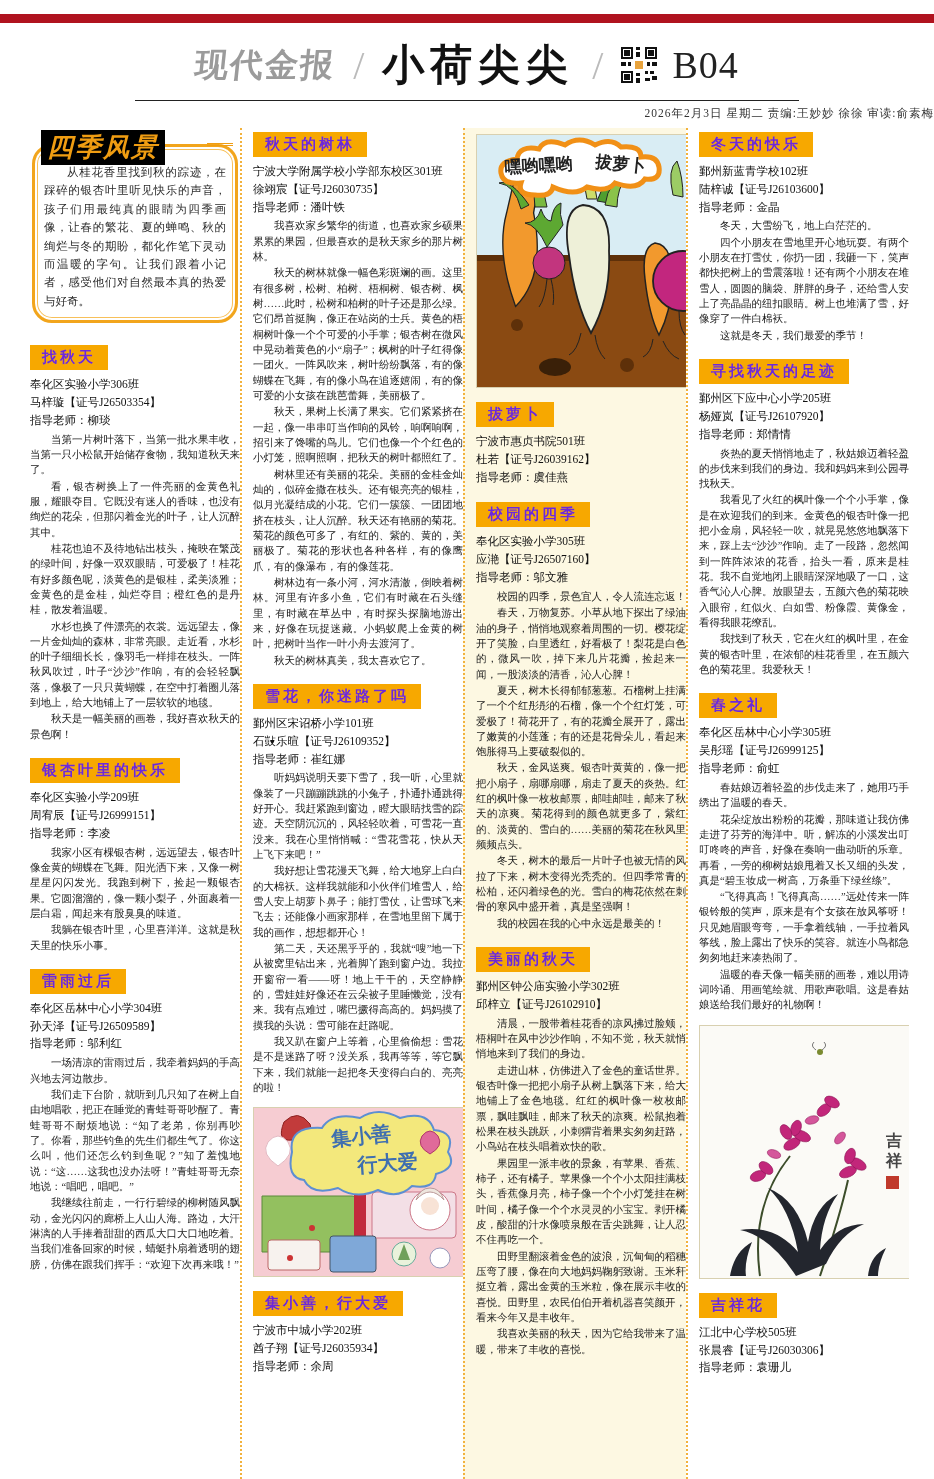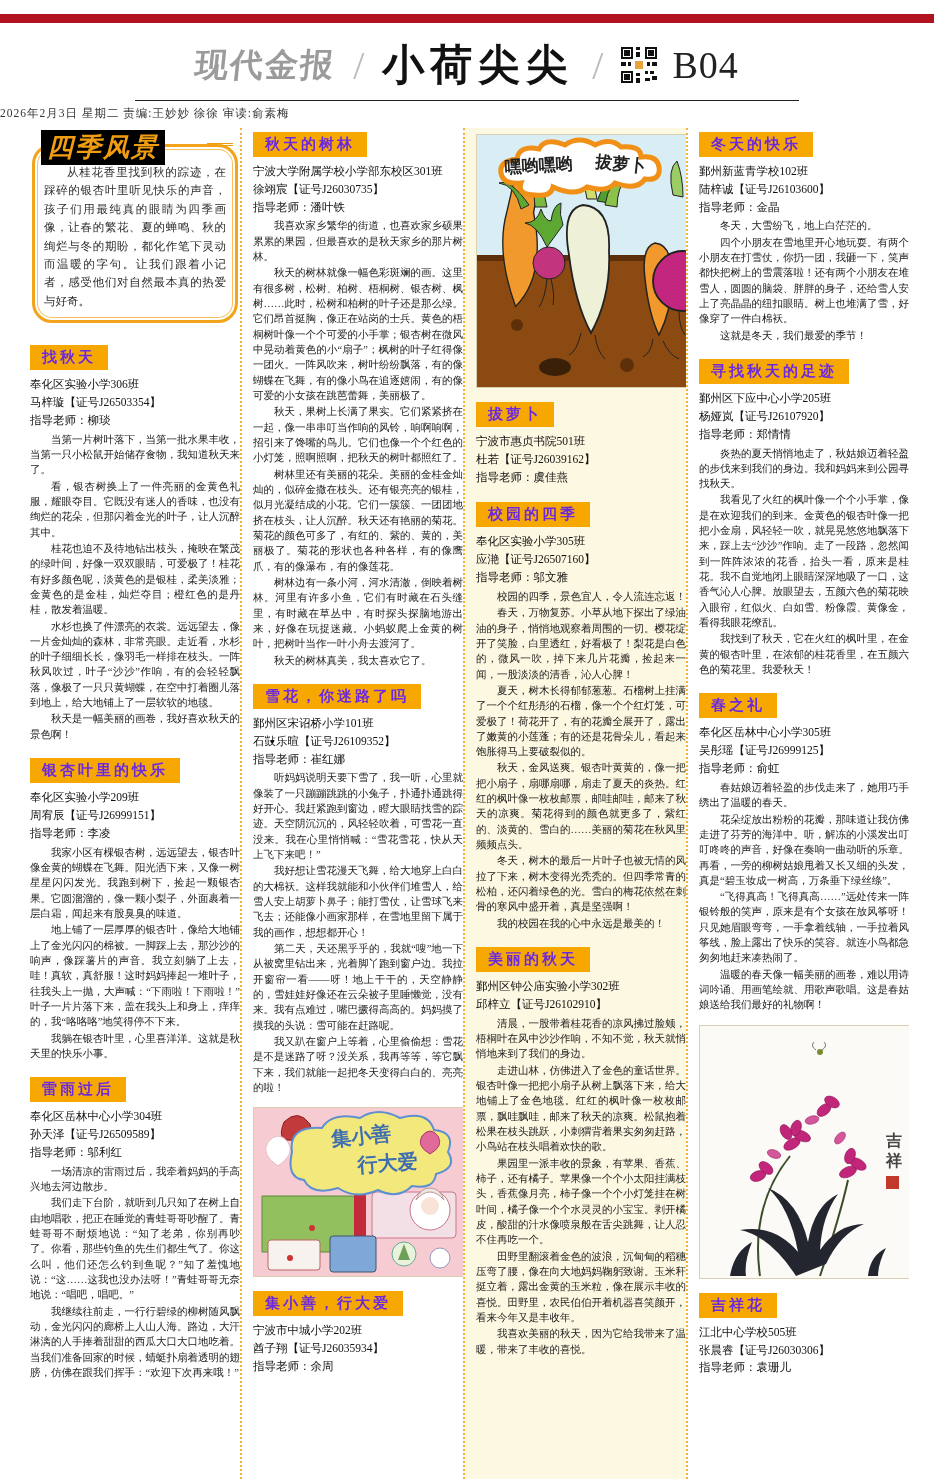--- a/index.html
+++ b/index.html
@@ -14,21 +14,21 @@
     display:flex;align-items:center;justify-content:center;gap:18px;
   }
   .masthead{font-size:33px;font-weight:bold;color:#9b9b9b;letter-spacing:2px;transform:skewX(-6deg);}
   .head-slash{font-size:40px;color:#bbbbbb;font-weight:200;}
   .section-title{font-size:42px;font-weight:bold;color:#111;letter-spacing:6px;}
   .pageno-group{display:flex;align-items:center;gap:15px;}
   .qr{width:36px;height:36px;display:block;}
   .pageno{font-size:38px;color:#222;letter-spacing:1px;}
   .head-rule{position:absolute;top:100px;left:135px;width:664px;border-top:1.5px solid #222;}
   .dateline{
-    position:absolute;top:106px;left:0;width:934px;text-align:left;
+    position:absolute;top:106px;left:0;width:934px;text-align:right;
     font-size:11.5px;color:#333;letter-spacing:1px;
   }
   
   .cols{
     position:absolute;top:128px;left:0;width:934px;height:1351px;
     display:flex;padding:0 22px 0 30px;box-sizing:border-box;
   }
   .col{width:210px;flex:0 0 auto;overflow:hidden;}
   .col + .col{border-left:2px dotted #f2b23c;padding-left:11px;margin-left:0;}
   .col-tinted{background:#fdf8e2;}
@@ -112,21 +112,20 @@
 
       <article class="article">
         <div class="art-title">银杏叶里的快乐</div>
         <div class="meta">
           <div>奉化区实验小学209班</div>
           <div>周宥辰【证号J26999151】</div>
           <div>指导老师：李凌</div>
         </div>
         <div class="body">
             <p class="para">我家小区有棵银杏树，远远望去，银杏叶像金黄的蝴蝶在飞舞。阳光洒下来，又像一树星星闪闪发光。我跑到树下，捡起一颗银杏果。它圆溜溜的，像一颗小梨子，外面裹着一层白霜，闻起来有股臭臭的味道。</p>
-            <p class="para">地上铺了一层厚厚的银杏叶，像给大地铺上了金光闪闪的棉被。一脚踩上去，那沙沙的响声，像踩薯片的声音。我立刻躺了上去，哇！真软，真舒服！这时妈妈捧起一堆叶子，往我头上一抛，大声喊：“下雨啦！下雨啦！”叶子一片片落下来，盖在我头上和身上，痒痒的，我“咯咯咯”地笑得停不下来。</p>
             <p class="para">我躺在银杏叶里，心里喜洋洋。这就是秋天里的快乐小事。</p>
           </div>
       </article>
 
       <article class="article">
         <div class="art-title">雷雨过后</div>
         <div class="meta">
           <div>奉化区岳林中心小学304班</div>
           <div>孙天泽【证号J26509589】</div>
           <div>指导老师：邬利红</div>

